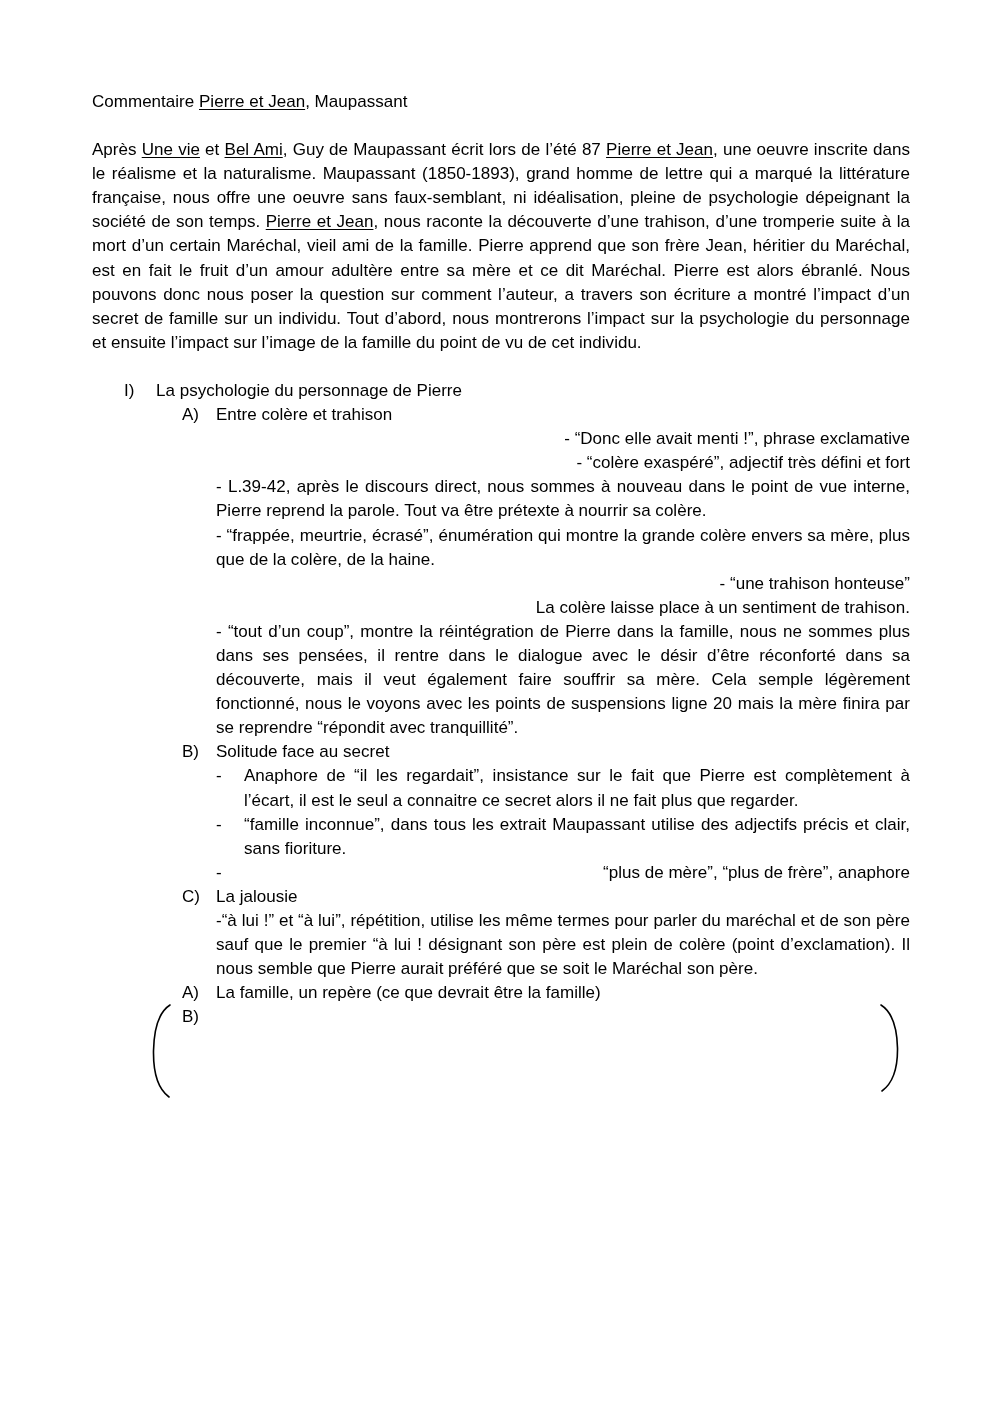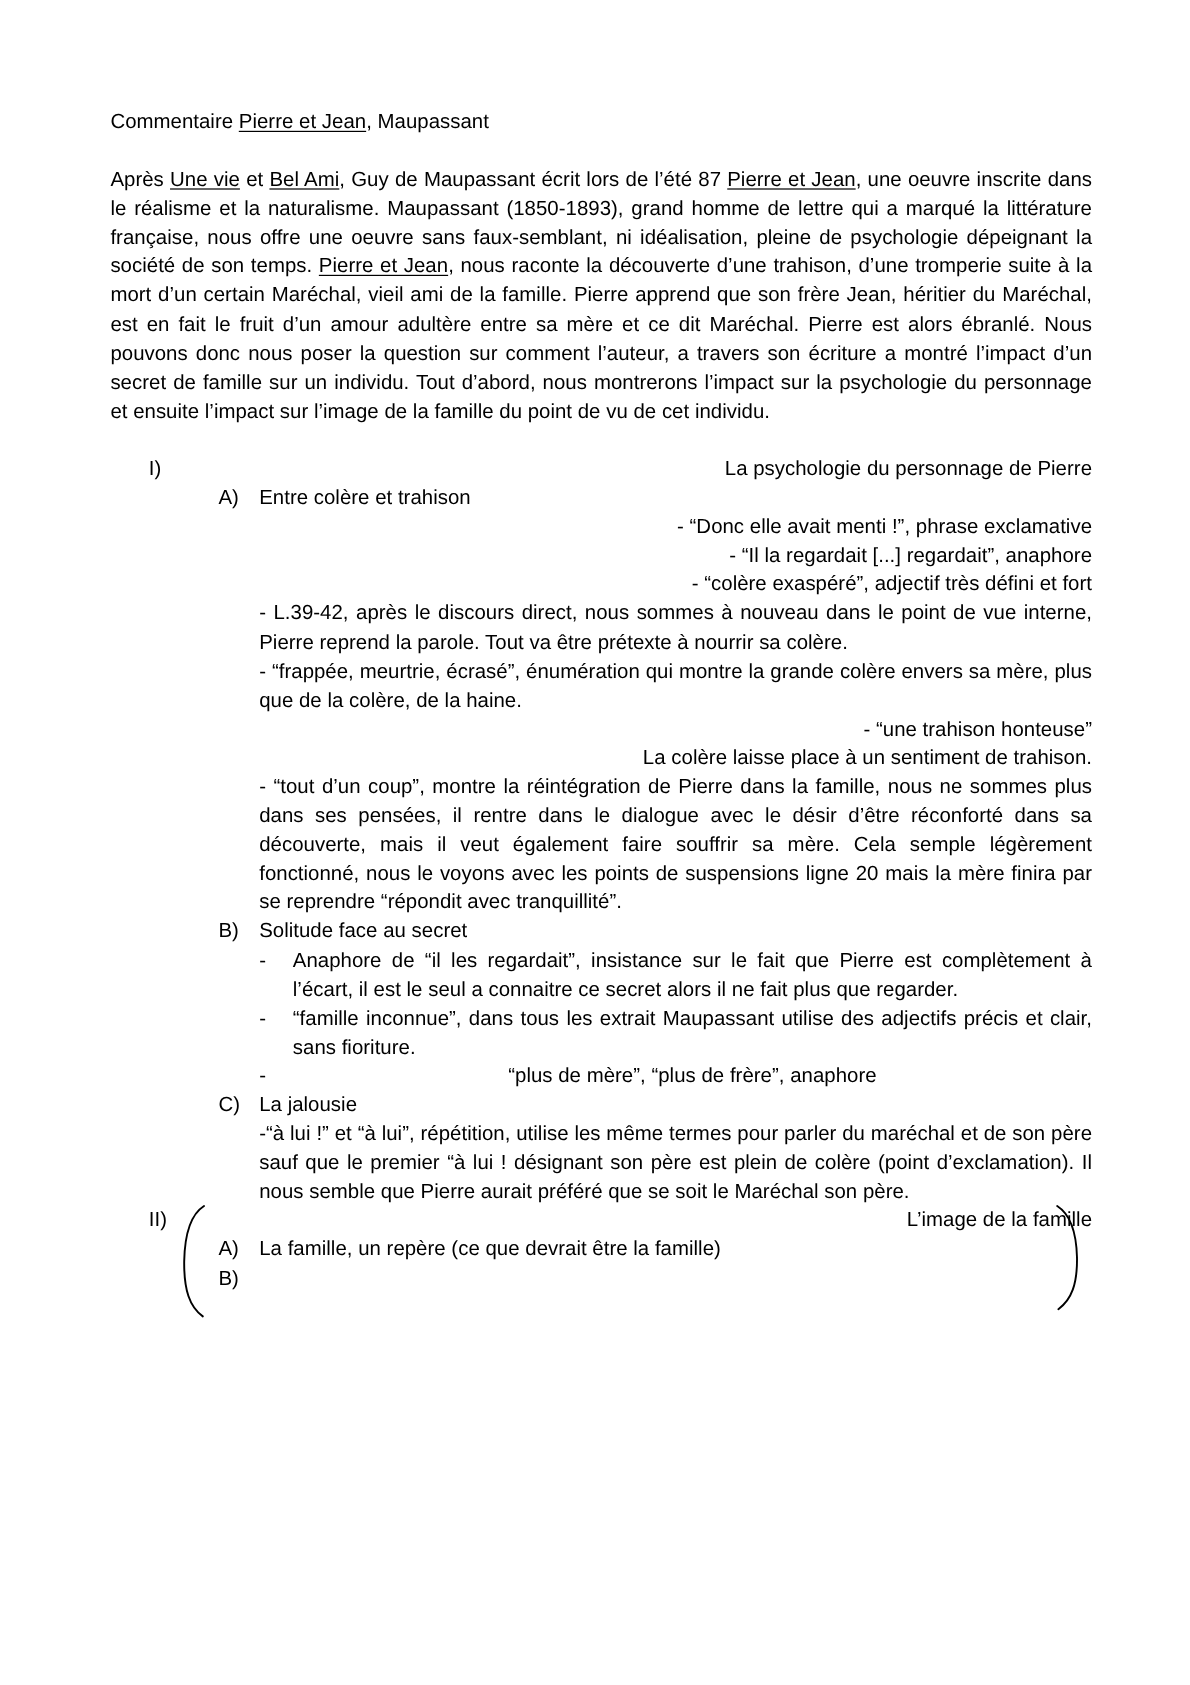--- a/index.html
+++ b/index.html
@@ -54,21 +54,20 @@
     align-items: baseline;
   }
   .roman-mark {
     width: 64px;
     flex: 0 0 64px;
     padding-left: 32px;
     box-sizing: border-box;
   }
   .roman-text {
     flex: 1 1 auto;
-    text-align: right;
   }
   .lettered {
     display: flex;
     align-items: baseline;
     padding-left: 90px;
   }
   .letter-mark {
     flex: 0 0 34px;
     width: 34px;
   }
@@ -95,21 +94,21 @@
   .dash-mark {
     flex: 0 0 28px;
     width: 28px;
   }
   .dash-body {
     flex: 1 1 auto;
     text-align: justify;
     text-justify: inter-word;
   }
   .dash-body.plain {
-    text-align: center;
+    text-align: right;
   }
   
   .bracket {
     position: absolute;
     pointer-events: none;
   }
   .bracket svg {
     display: block;
     overflow: visible;
   }
@@ -141,21 +140,20 @@
         <span class="roman-mark">I)</span>
         <span class="roman-text">La psychologie du personnage de Pierre</span>
       </div>
 
       <div class="ln lettered">
         <span class="letter-mark">A)</span>
         <span class="letter-text">Entre colère et trahison</span>
       </div>
 
       <div class="ln sub-block plain">- “Donc elle avait menti !”, phrase exclamative</div>
-      <div class="ln sub-block plain">- “Il la regardait [...] regardait”, anaphore</div>
       <div class="ln sub-block plain">- “colère exaspéré”, adjectif très défini et fort</div>
       <div class="ln sub-block">- L.39-42, après le discours direct, nous sommes à nouveau dans le point de vue interne, Pierre reprend la parole. Tout va être prétexte à nourrir sa colère.</div>
       <div class="ln sub-block">- “frappée, meurtrie, écrasé”, énumération qui montre la grande colère envers sa mère, plus que de la colère, de la haine.</div>
       <div class="ln sub-block plain">- “une trahison honteuse”</div>
       <div class="ln sub-block plain">La colère laisse place à un sentiment de trahison.</div>
       <div class="ln sub-block">- “tout d’un coup”, montre la réintégration de Pierre dans la famille, nous ne sommes plus dans ses pensées, il rentre dans le dialogue avec le désir d’être réconforté dans sa découverte, mais il veut également faire souffrir sa mère. Cela semple légèrement fonctionné, nous le voyons avec les points de suspensions ligne 20 mais la mère finira par se reprendre “répondit avec tranquillité”.</div>
 
       <div class="ln lettered">
         <span class="letter-mark">B)</span>
         <span class="letter-text">Solitude face au secret</span>
@@ -173,24 +171,20 @@
         <span class="dash-mark">-</span>
         <span class="dash-body plain">“plus de mère”, “plus de frère”, anaphore</span>
       </div>
 
       <div class="ln lettered">
         <span class="letter-mark">C)</span>
         <span class="letter-text">La jalousie</span>
       </div>
       <div class="ln sub-block">-“à lui !” et “à lui”, répétition, utilise les même termes pour parler du maréchal et de son père sauf que le premier “à lui ! désignant son père est plein de colère (point d’exclamation). Il nous semble que Pierre aurait préféré que se soit le Maréchal son père.</div>
 
-      <div class="ln roman-row">
-        <span class="roman-mark">II)</span>
-        <span class="roman-text">L’image de la famille</span>
-      </div>
 
       <div class="ln lettered">
         <span class="letter-mark">A)</span>
         <span class="letter-text">La famille, un repère (ce que devrait être la famille)</span>
       </div>
       <div class="ln lettered">
         <span class="letter-mark">B)</span>
       </div>
 
     </div>

